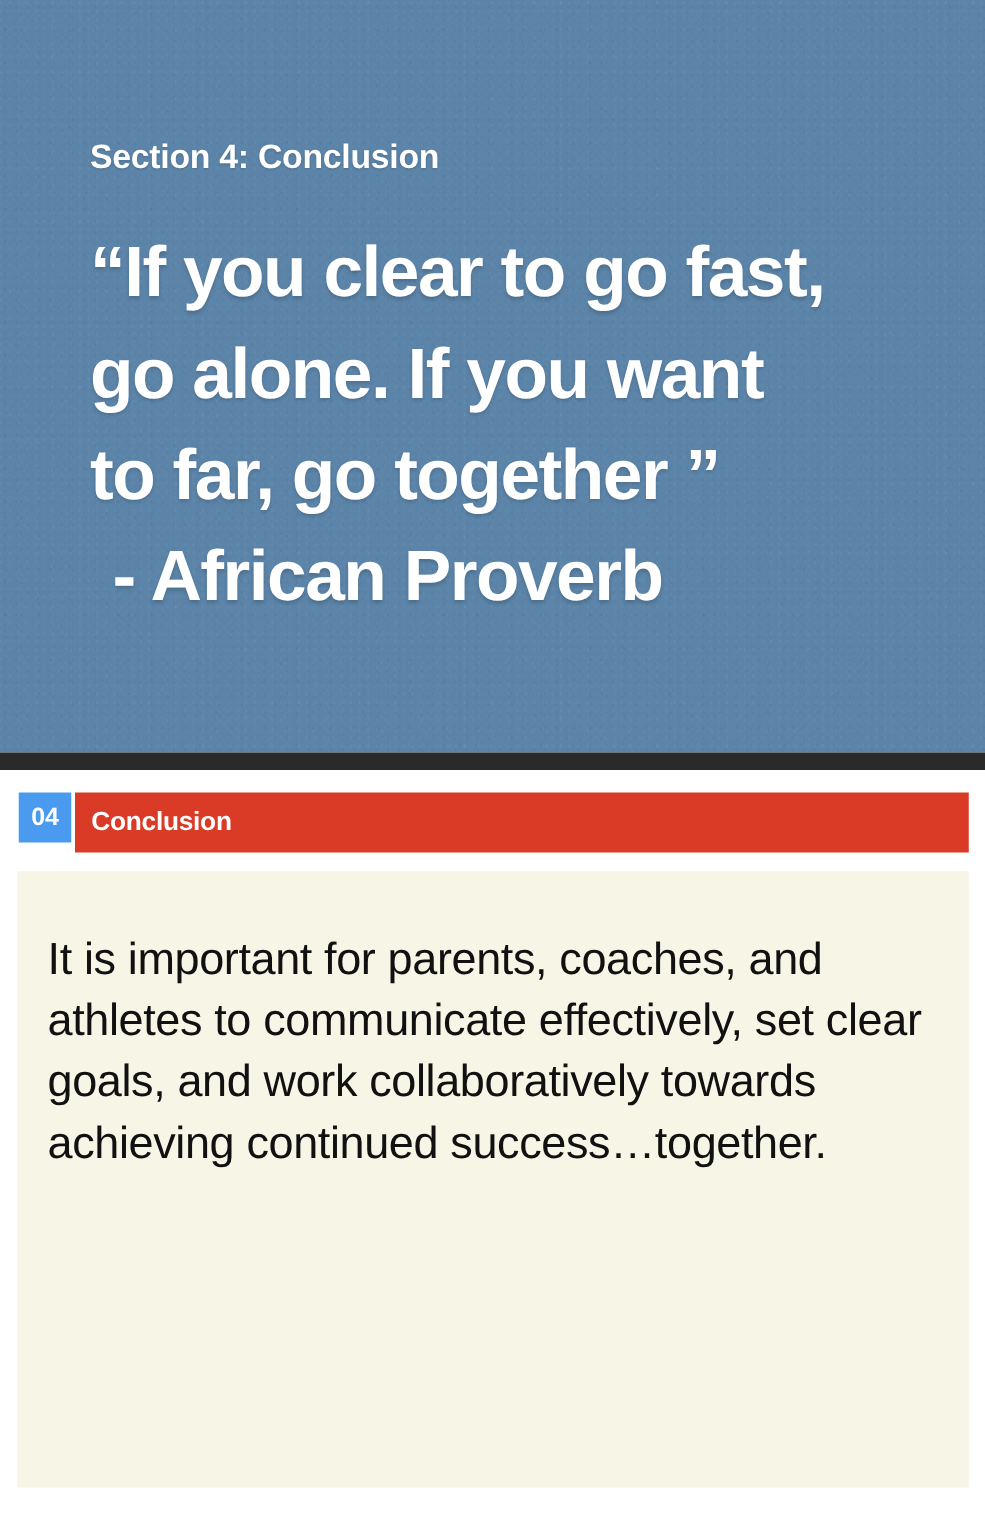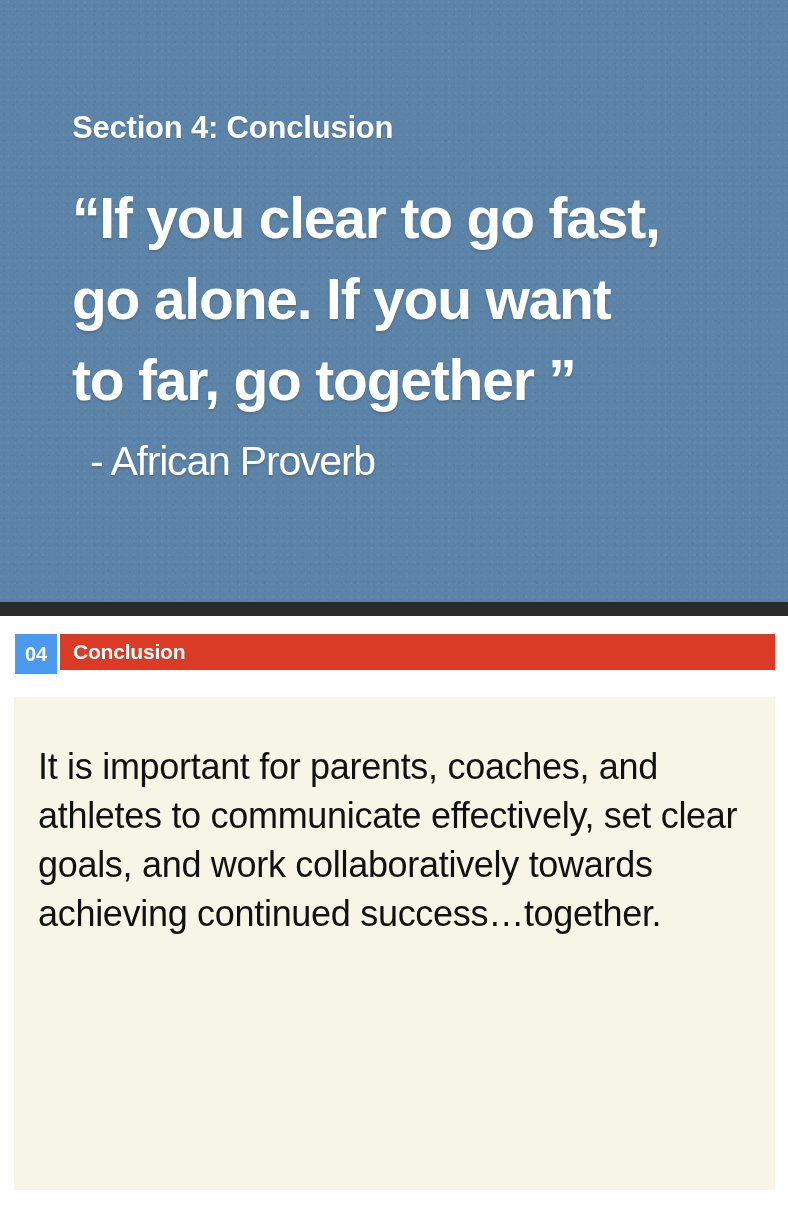--- a/index.html
+++ b/index.html
@@ -33,21 +33,21 @@
       radial-gradient(circle at 92% 54%, rgba(255,255,255,0.025) 0 1px, transparent 1px);
     background-size: 7px 7px, 9px 9px, 11px 11px, 13px 13px, 6px 6px;
     overflow: hidden;
   }
 
   .slide-eyebrow {
     position: absolute;
     left: 72px;
     top: 110px;
     color: #ffffff;
-    font-size: 31px;
+    font-size: 27px;
     font-weight: bold;
     letter-spacing: -0.2px;
     text-shadow: 0 1px 2px rgba(0,0,0,0.18);
     white-space: nowrap;
   }
 
   .quote-block {
     position: absolute;
     left: 72px;
     top: 178px;
@@ -57,22 +57,22 @@
     color: #ffffff;
     font-size: 57px;
     font-weight: bold;
     line-height: 81px;
     letter-spacing: -1.2px;
     white-space: nowrap;
     text-shadow: 0 2px 3px rgba(0,0,0,0.16);
   }
   .quote-attribution {
     color: #ffffff;
-    font-size: 41px;
-    font-weight: normal;
+    font-size: 57px;
+    font-weight: bold;
     line-height: 81px;
     letter-spacing: -1.2px;
     white-space: nowrap;
     padding-left: 18px;
     text-shadow: 0 2px 3px rgba(0,0,0,0.16);
   }
 
   
   .separator {
     position: absolute;
@@ -105,21 +105,21 @@
     display: flex;
     align-items: center;
     justify-content: center;
     letter-spacing: -0.2px;
   }
   .section-bar {
     position: absolute;
     left: 60px;
     top: 0;
     width: 715px;
-    height: 36px;
+    height: 48px;
     background: #da3b26;
     display: flex;
     align-items: center;
   }
   .section-title {
     color: #ffffff;
     font-size: 21px;
     font-weight: bold;
     padding-left: 13px;
     letter-spacing: -0.2px;

